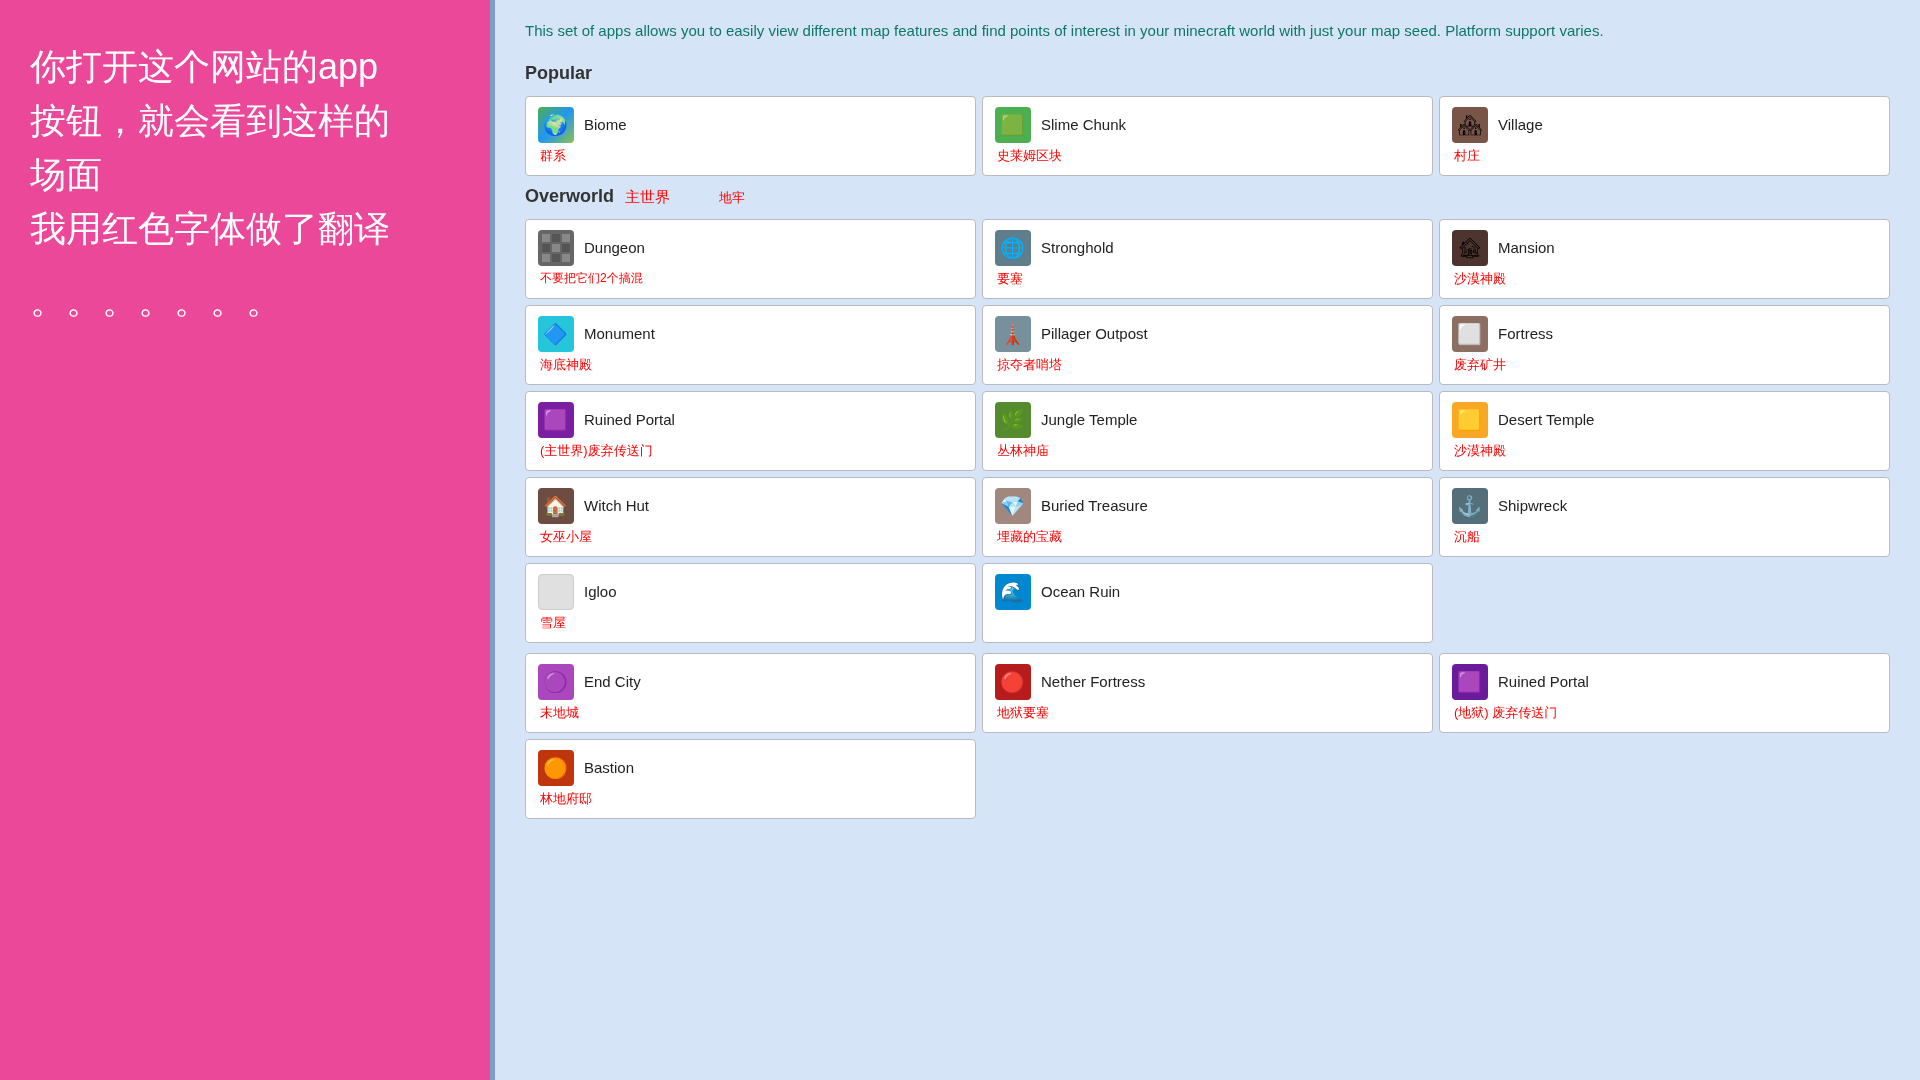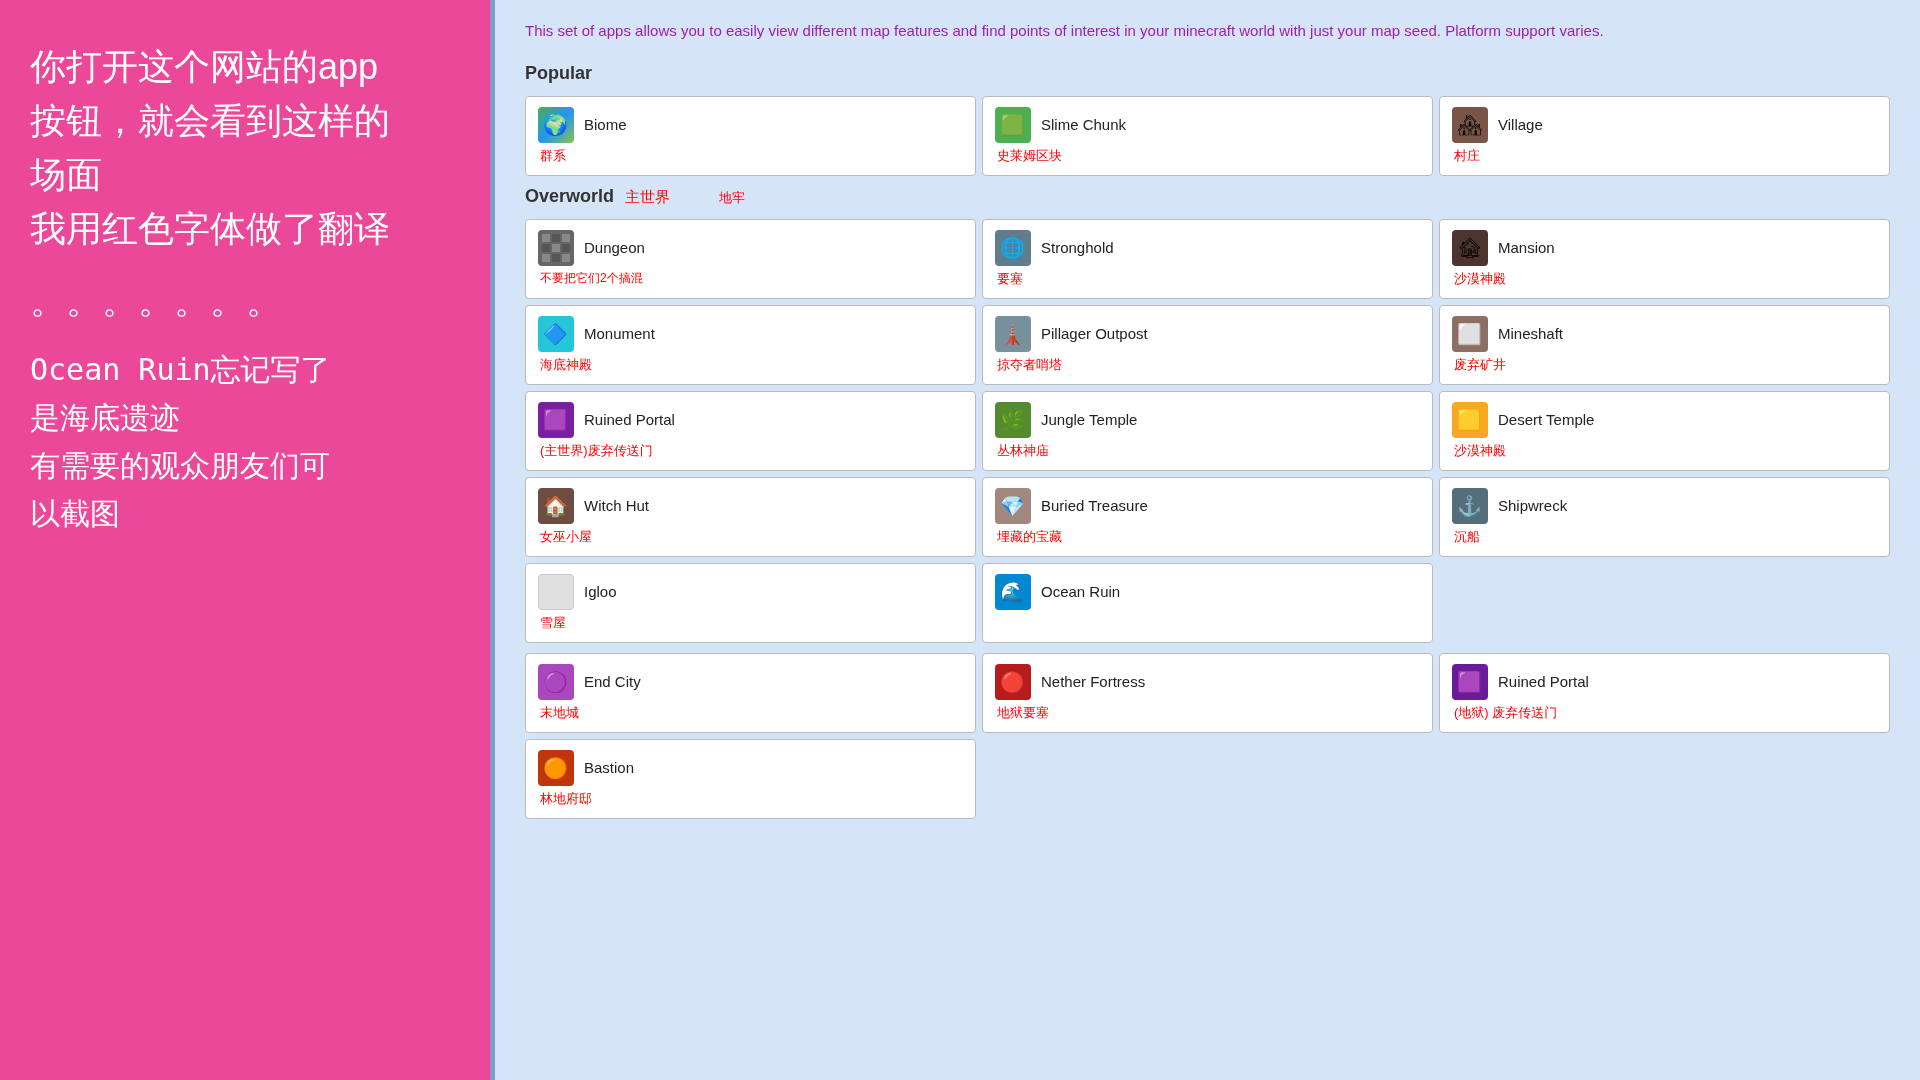--- a/index.html
+++ b/index.html
@@ -40,21 +40,21 @@
     #right-panel {
       flex: 1;
       height: 1080px;
       background: #d6e4f7;
       overflow-y: auto;
       padding: 20px 30px 30px 30px;
     }
 
     .intro-text {
       font-size: 15px;
-      color: #a21caf;
+      color: #0f766e;
       margin-bottom: 20px;
       line-height: 1.5;
     }
 
     .section-title {
       font-size: 18px;
       font-weight: bold;
       color: #333;
       margin-bottom: 12px;
     }
@@ -161,21 +161,20 @@
 <div id="left-panel">
   <p class="left-text">
     你打开这个网站的app<br>
     按钮，就会看到这样的<br>
     场面<br>
     我用红色字体做了翻译
   </p>
   <br>
   <p class="left-text">。。。。。。。</p>
   <br>
-  <p class="left-text-mono">Ocean Ruin忘记写了<br>是海底遗迹<br>有需要的观众朋友们可<br>以截图</p>
 </div>
 
 <div class="vertical-divider"></div>
 
 <div id="right-panel">
 
   <p class="intro-text">This set of apps allows you to easily view different map features and find points of interest in your minecraft world with just your map seed. Platform support varies.</p>
 
   <div class="section-wrapper">
     <div class="section-title">
@@ -263,21 +262,21 @@
         <div class="card-row">
           <div class="card-icon icon-pillager">🗼</div>
           <span class="card-label">Pillager Outpost</span>
         </div>
         <div class="card-annotation">掠夺者哨塔</div>
       </div>
 
       <div class="card">
         <div class="card-row">
           <div class="card-icon icon-mineshaft" style="background:#8d6e63;">⬜</div>
-          <span class="card-label">Mineshaft</span>
+          <span class="card-label">Fortress</span>
         </div>
         <div class="card-annotation">废弃矿井</div>
       </div>
 
       <div class="card">
         <div class="card-row">
           <div class="card-icon icon-ruined-portal-ow">🟪</div>
           <span class="card-label">Ruined Portal</span>
         </div>
         <div class="card-annotation">(主世界)废弃传送门</div>

